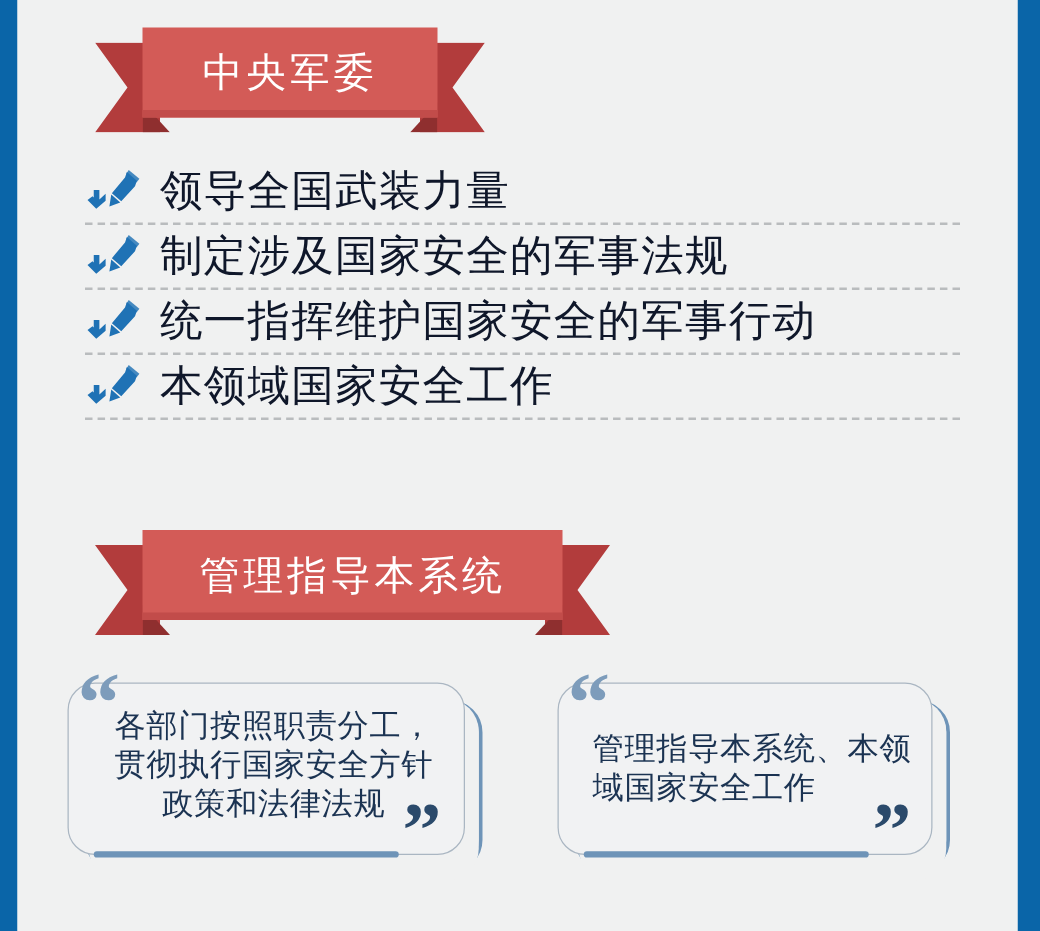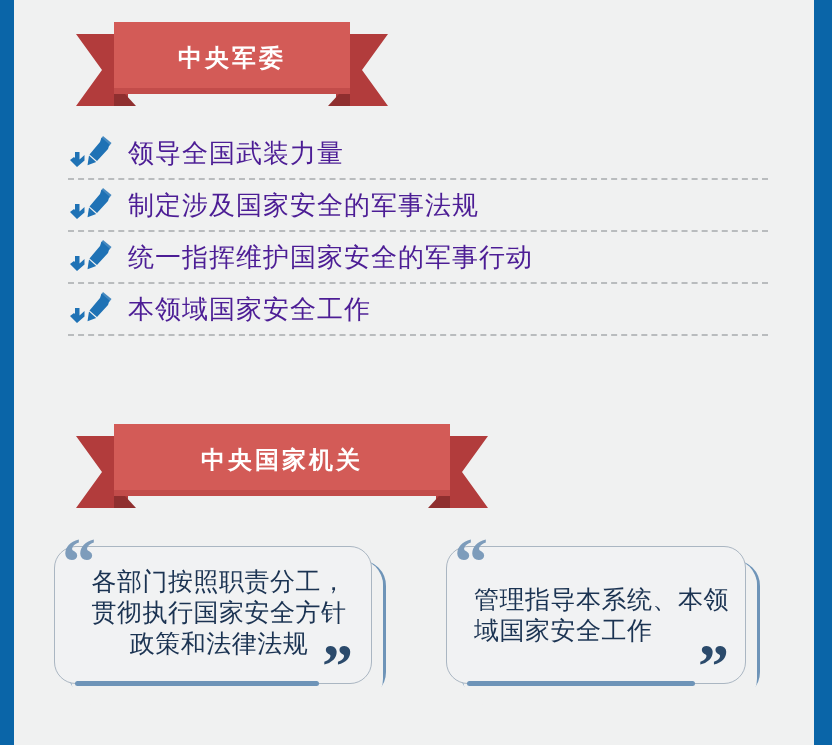--- a/index.html
+++ b/index.html
@@ -88,22 +88,22 @@
     position: absolute;
     left: 38px;
     right: 38px;
     bottom: 0;
     height: 6px;
     background: #c24c4a;
   }
   .ribbon .title {
     position: relative;
     color: #ffffff;
-    font-size: 24px;
-    font-weight: bold;
+    font-size: 32px;
+    font-weight: normal;
     letter-spacing: 3px;
     line-height: 1;
     z-index: 2;
     white-space: nowrap;
   }
 
   #banner-1 { left: 62px; top: 22px; width: 312px; }
   #banner-2 { left: 62px; top: 424px; width: 412px; }
 
   
@@ -122,22 +122,22 @@
   }
   .pencil-icon {
     width: 46px;
     height: 38px;
     flex: 0 0 46px;
     position: relative;
     margin-right: 14px;
   }
   .pencil-icon svg { display: block; }
   .list-text {
-    color: #4c1d95;
-    font-size: 26px;
+    color: #0f172a;
+    font-size: 34px;
     line-height: 1;
     white-space: nowrap;
     letter-spacing: 1px;
   }
 
   
   .cards {
     position: absolute;
     left: 40px;
     top: 546px;
@@ -306,21 +306,21 @@
     </div>
 
   </div>
 
   <div class="ribbon" id="banner-2">
     <div class="tail tail-left"></div>
     <div class="tail tail-right"></div>
     <div class="notch-left"></div>
     <div class="notch-right"></div>
     <div class="body">
-      <span class="title">中央国家机关</span>
+      <span class="title">管理指导本系统</span>
     </div>
     <div class="body-shade"></div>
   </div>
 
   <div class="cards">
 
     <div class="card" id="card-1">
       <div class="card-shadow">
         <div class="card-shadow-mask"></div>
       </div>

